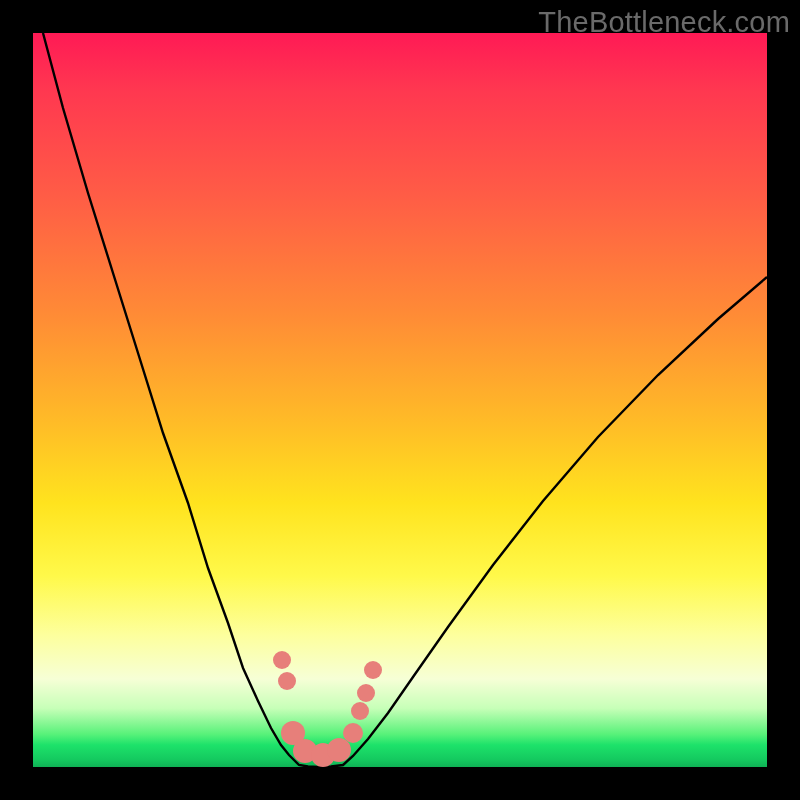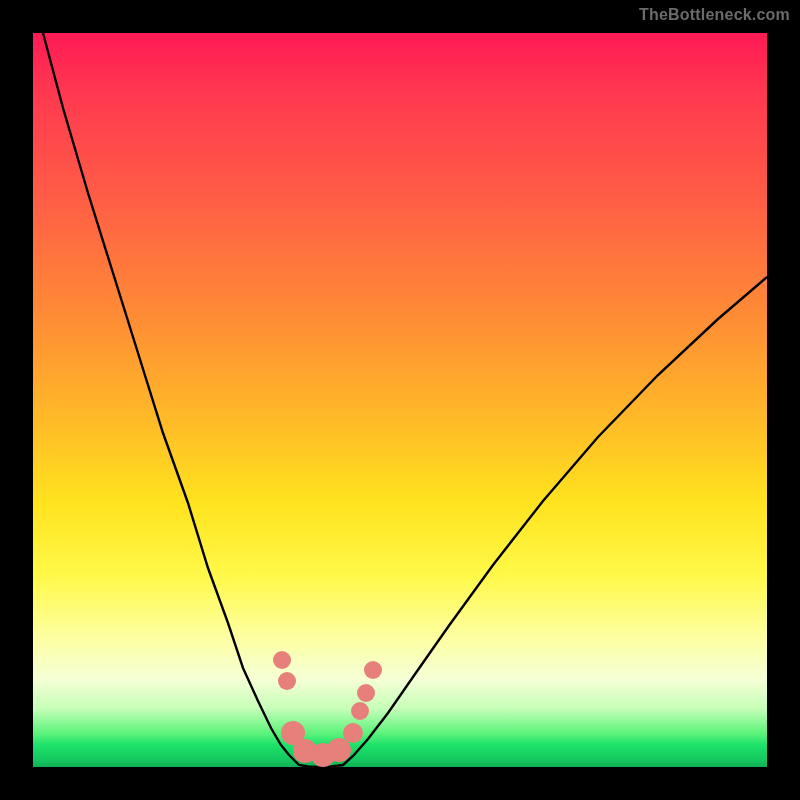--- a/index.html
+++ b/index.html
@@ -42,23 +42,23 @@
       #1de26a 97%,
       #14c95f 99%,
       #0fb255 100%
     );
   }
   .watermark {
     position: absolute;
     top: 6px;
     right: 10px;
     color: #6a6a6a;
-    font-size: 16px;
+    font-size: 29px;
     letter-spacing: 0.2px;
-    font-weight: 700;
+    font-weight: 400;
     user-select: none;
   }
   svg.curve-layer {
     position: absolute;
     left: 33px;
     top: 33px;
     width: 734px;
     height: 734px;
     overflow: visible;
   }

